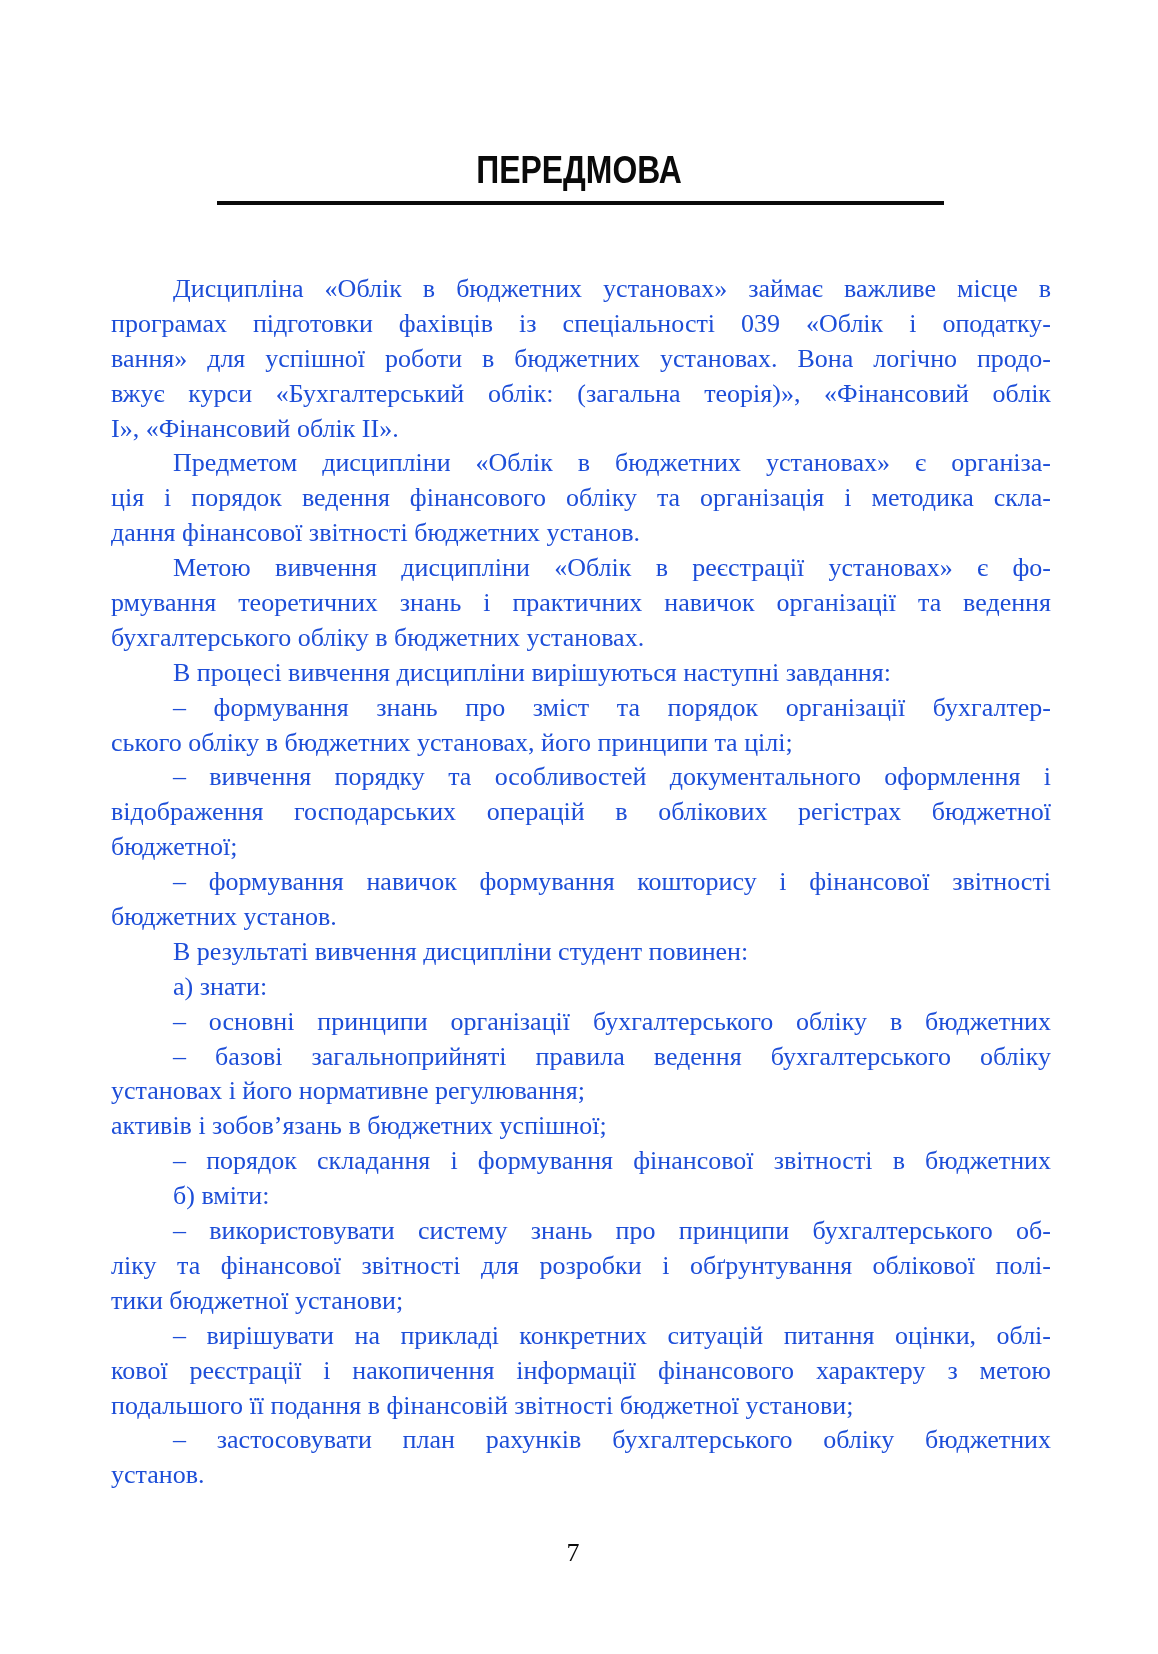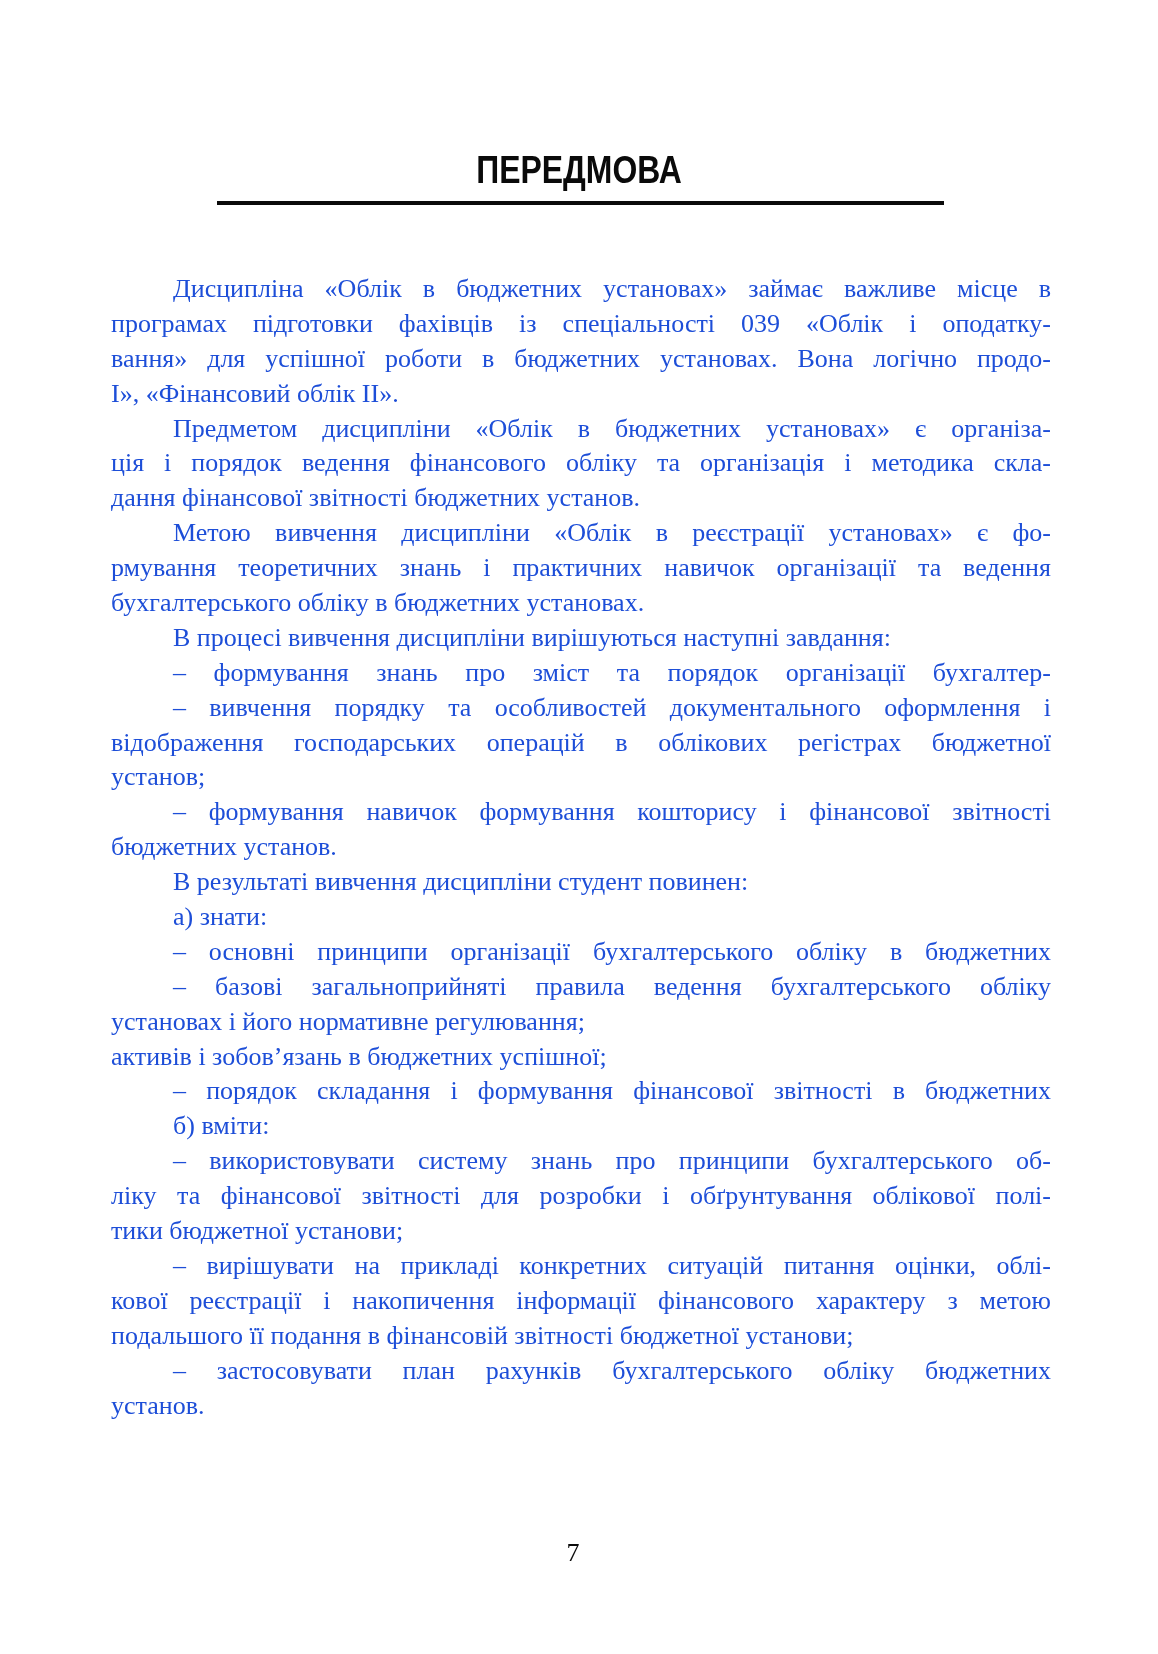--- a/index.html
+++ b/index.html
@@ -80,32 +80,34 @@
 </head>
 <body>
 
 <div class="page">
   <h1 class="doc-title">ПЕРЕДМОВА</h1>
   <div class="title-rule"></div>
   <div class="body-text" id="body-text">
       <div class="line first">Дисципліна «Облік в бюджетних установах» займає важливе місце в</div>
       <div class="line">програмах підготовки фахівців із спеціальності 039 «Облік і оподатку-</div>
       <div class="line">вання» для успішної роботи в бюджетних установах. Вона логічно продо-</div>
+      <div class="line">вжує курси «Бухгалтерський облік: (загальна теорія)», «Фінансовий облік</div>
       <div class="line last">І», «Фінансовий облік ІІ».</div>
       <div class="line first">Предметом дисципліни «Облік в бюджетних установах» є організа-</div>
       <div class="line">ція і порядок ведення фінансового обліку та організація і методика скла-</div>
       <div class="line last">дання фінансової звітності бюджетних установ.</div>
       <div class="line first">Метою вивчення дисципліни «Облік в реєстрації установах» є фо-</div>
       <div class="line">рмування теоретичних знань і практичних навичок організації та ведення</div>
       <div class="line last">бухгалтерського обліку в бюджетних установах.</div>
       <div class="line first last">В процесі вивчення дисципліни вирішуються наступні завдання:</div>
       <div class="line first">– формування знань про зміст та порядок організації бухгалтер-</div>
+      <div class="line last">ського обліку в бюджетних установах, його принципи та цілі;</div>
       <div class="line first">– вивчення порядку та особливостей документального оформлення і</div>
       <div class="line">відображення господарських операцій в облікових регістрах бюджетної</div>
-      <div class="line last">установ;</div>
+      <div class="line last">бюджетної;</div>
       <div class="line first">– формування навичок формування кошторису і фінансової звітності</div>
       <div class="line last">бюджетних установ.</div>
       <div class="line first last">В результаті вивчення дисципліни студент повинен:</div>
       <div class="line first last">а) знати:</div>
       <div class="line first">– основні принципи організації бухгалтерського обліку в бюджетних</div>
       <div class="line first">– базові загальноприйняті правила ведення бухгалтерського обліку</div>
       <div class="line last">установах і його нормативне регулювання;</div>
       <div class="line last">активів і зобов’язань в бюджетних успішної;</div>
       <div class="line first">– порядок складання і формування фінансової звітності в бюджетних</div>
       <div class="line first last">б) вміти:</div>

